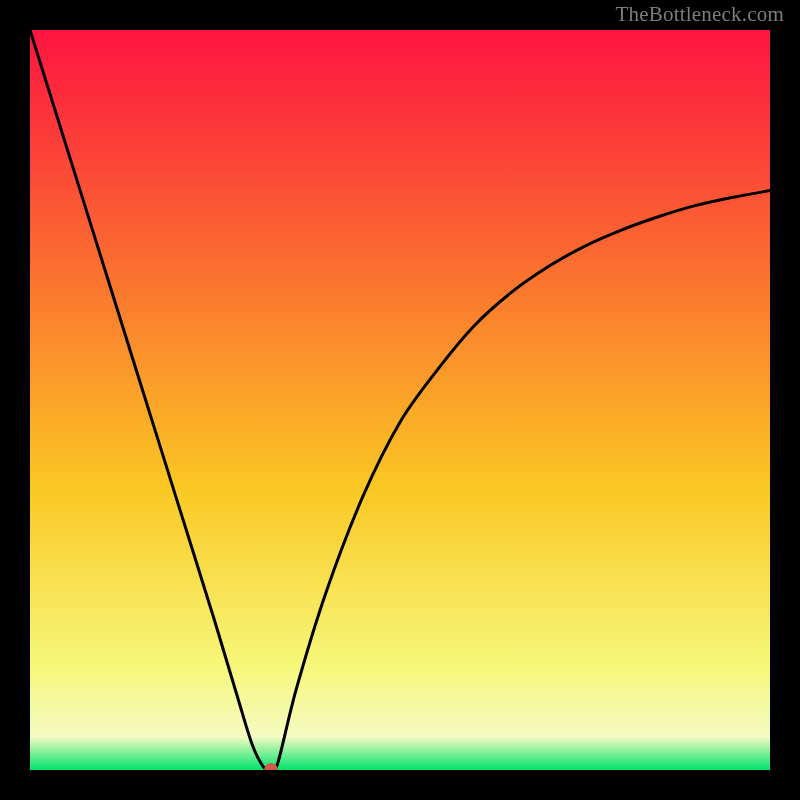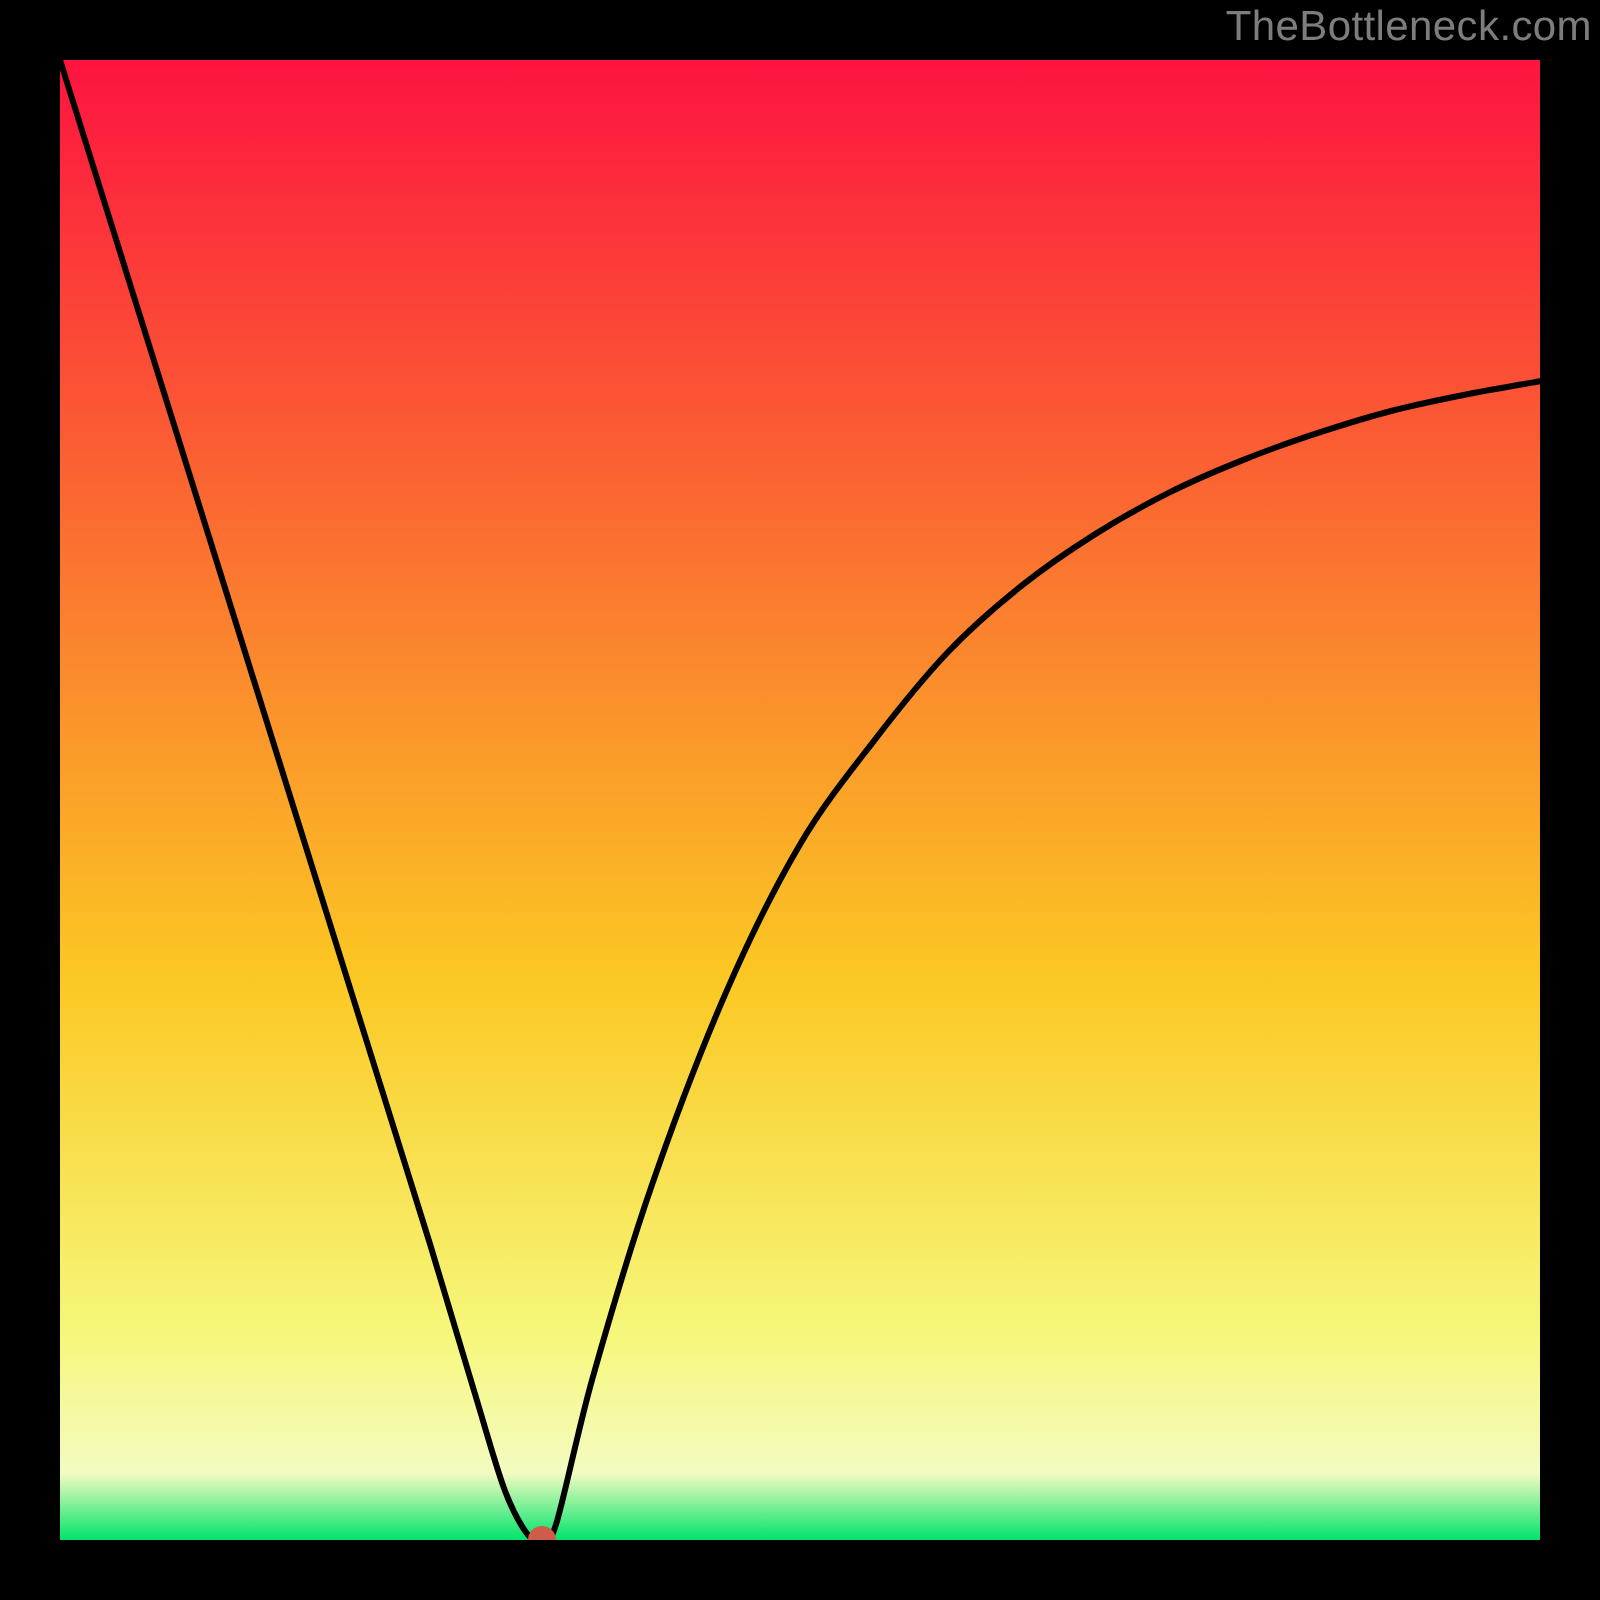--- a/index.html
+++ b/index.html
@@ -13,26 +13,27 @@
   }
   .frame {
     position: relative;
     width: 800px;
     height: 800px;
     background: #000;
   }
   .watermark {
     position: absolute;
     top: 2px;
-    right: 4px;
+    right: 16px;
     color: #7d7d7d;
     font-size: 21px;
     letter-spacing: 0.2px;
     font-weight: 400;
     z-index: 5;
+    font-family: Liberation Serif, serif;
   }
   .plot-area {
     position: absolute;
     left: 30px;
     top: 30px;
     width: 740px;
     height: 740px;
     overflow: hidden;
   }
   .plot-area svg {

